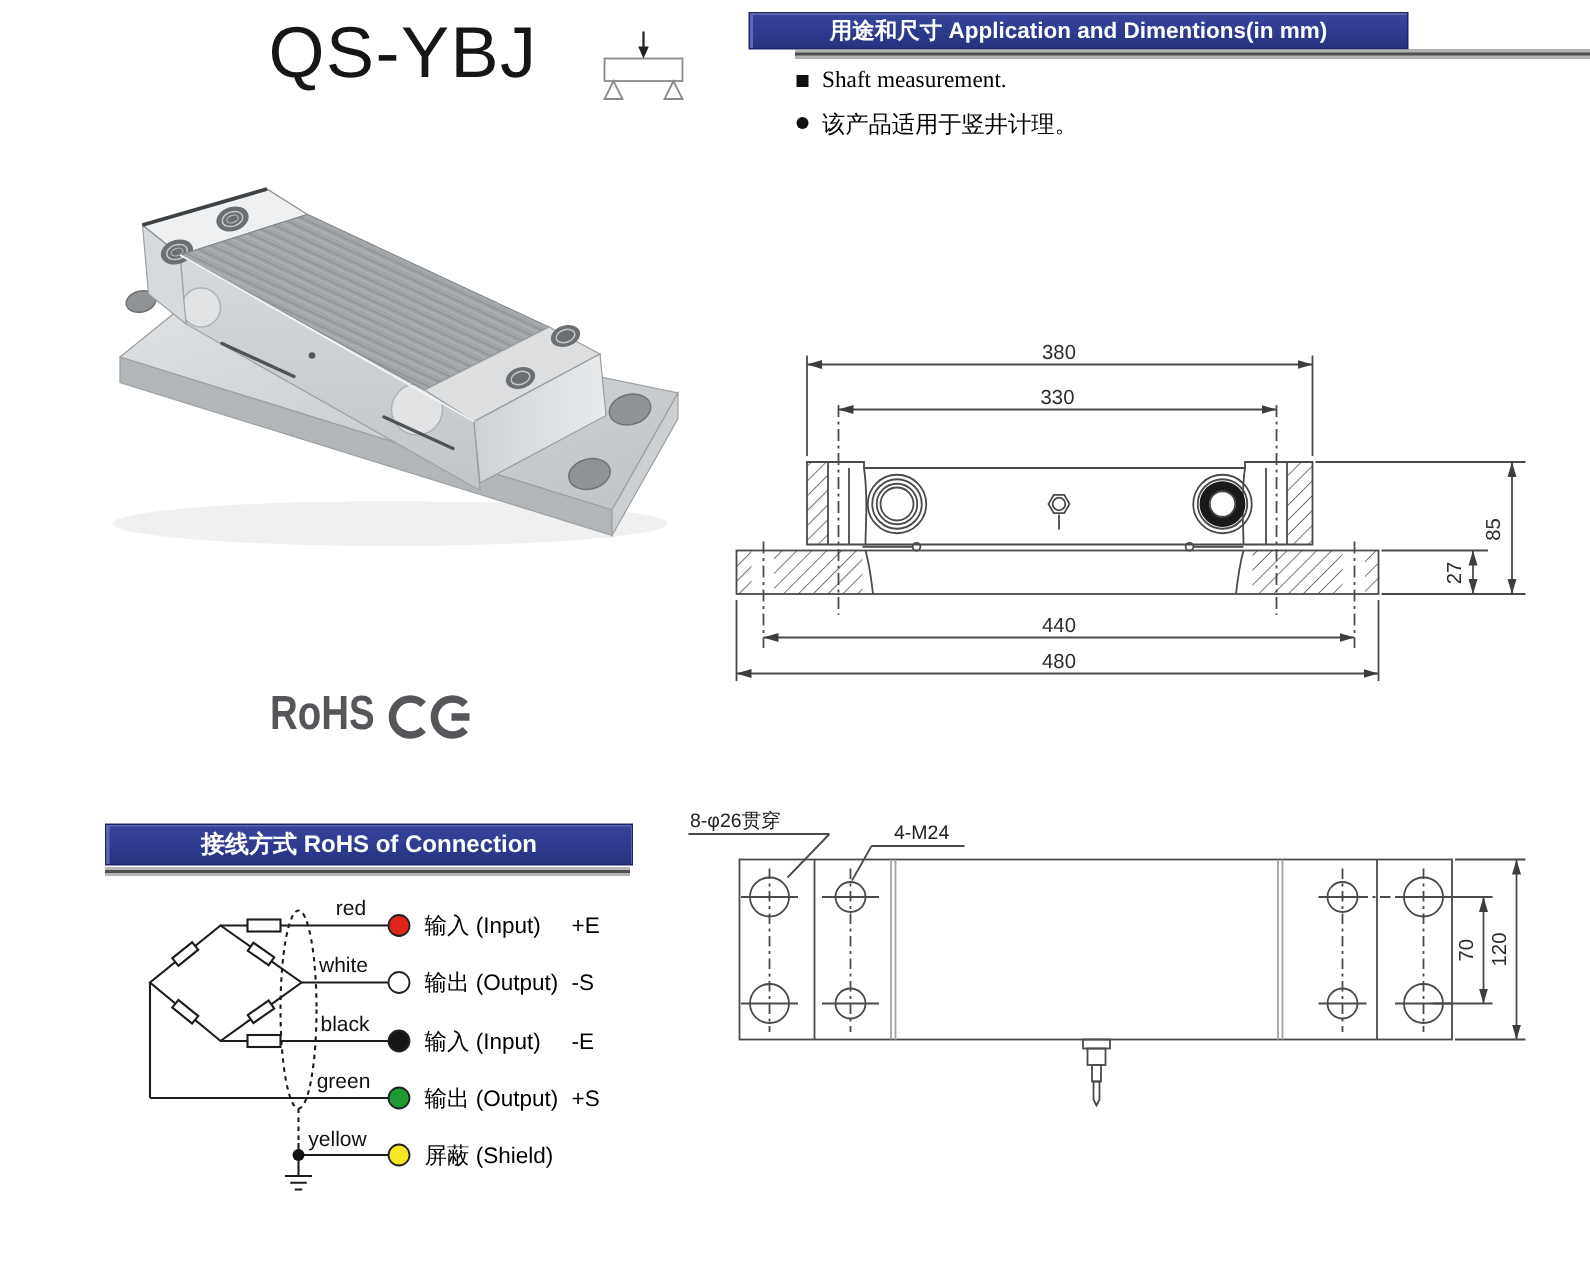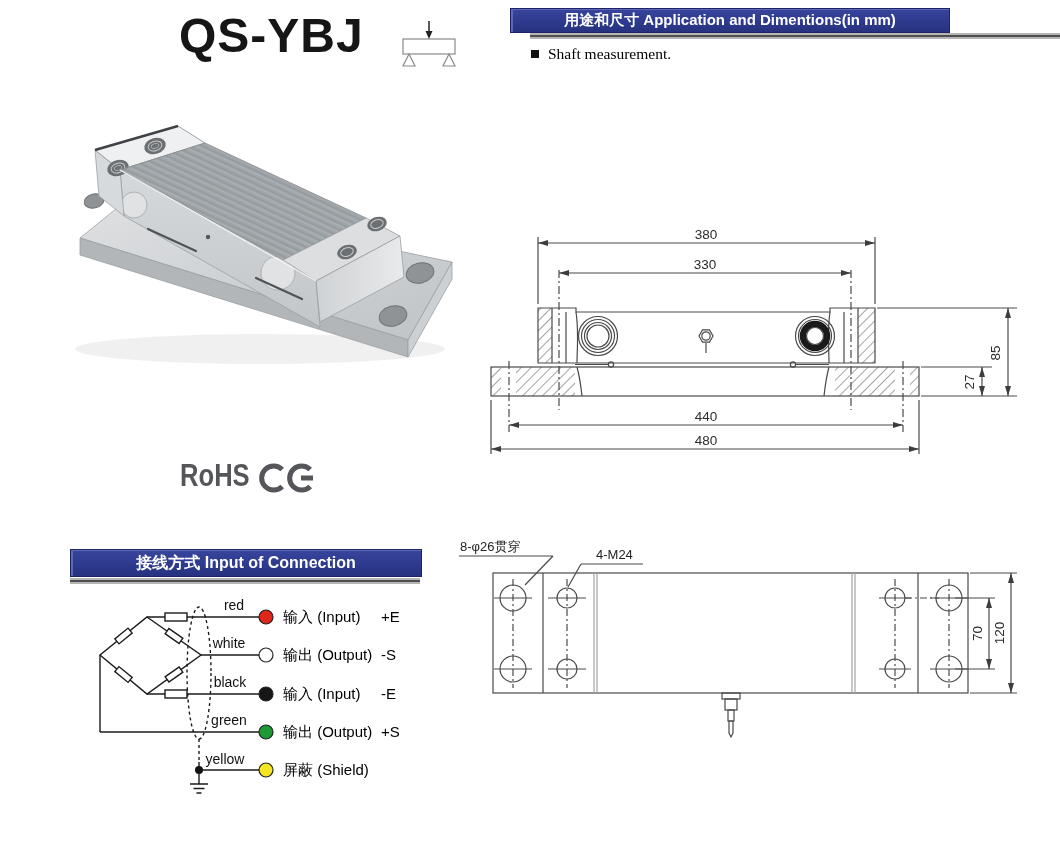--- a/index.html
+++ b/index.html
@@ -1,25 +1,25 @@
 <!DOCTYPE html>
 <html><head>
 <meta charset="utf-8">
 <style>
   html,body{margin:0;padding:0;background:#fff;}
   .page{position:relative;width:1060px;height:845px;background:#ffffff;
         font-family:"Liberation Sans",sans-serif;overflow:hidden;color:#111;}
   .abs{position:absolute;}
   
-  .model-title{left:179px;top:8px;font-size:48px;font-weight:700;letter-spacing:1px;color:#161616;}
+  .model-title{left:179px;top:8px;font-size:48px;font-weight:400;letter-spacing:1px;color:#161616;}
   
   .bar{background:linear-gradient(180deg,#39459c 0%,#2d3a8e 55%,#27327e 100%);
        border:1px solid #1e2566;box-shadow:inset 2px 1px 0 #5d67b5;
        color:#fff;font-weight:bold;display:flex;align-items:center;justify-content:center;}
-  .bar1{left:510px;top:8px;width:438px;height:23px;font-size:15px;}
+  .bar1{left:499px;top:8px;width:438px;height:23px;font-size:15px;}
   .bar2{left:70px;top:549px;width:350px;height:26px;font-size:16px;}
   .bar-shadow{height:2px;background:#4f4f4f;border-top:2px solid #b5b5b5;border-bottom:2px solid #b5b5b5;}
   .sh1{left:530px;top:33px;width:530px;}
   .sh2{left:70px;top:578px;width:350px;}
   
   .bullet-row{display:flex;align-items:flex-start;font-size:15.5px;color:#000;}
   .b1{left:530px;top:45px;font-family:Liberation Serif, serif;}
   .b2{left:530px;top:73px;}
   .marker-square{width:8px;height:8px;background:#111;margin:5px 9px 0 1px;flex:none;}
   .marker-round{width:8px;height:8px;background:#111;border-radius:50%;margin:5px 9px 0 1px;flex:none;}
@@ -49,20 +49,24 @@
     <line x1="31" y1="3" x2="31" y2="14" stroke="#222" stroke-width="1.5"></line>
     <polygon points="27.5,13 34.5,13 31,21" fill="#222"></polygon>
   </svg>
 
   <div class="abs bar bar1">用途和尺寸 Application and Dimentions(in mm)</div>
   <div class="abs bar-shadow sh1"></div>
 
   <div class="abs bullet-row b1">
     <span class="marker-square"></span>
     <span>Shaft measurement.</span>
+  </div>
+  <div class="abs bullet-row b2">
+    <span class="marker-round"></span>
+    <span>该产品适用于竖井计理。</span>
   </div>
 
   <svg class="abs" style="left:60px;top:105px;" width="395" height="265" viewBox="0 0 395 265">
     <defs>
       <linearGradient id="plateTop" x1="0" y1="0" x2="1" y2="1">
         <stop offset="0" stop-color="#dfe1e3"></stop>
           <stop offset="1" stop-color="#bfc3c6"></stop>
       </linearGradient>
       <linearGradient id="sideG" x1="0" y1="0" x2="0" y2="1">
         <stop offset="0" stop-color="#d6d9db"></stop>
@@ -204,21 +208,21 @@
 
   <div class="abs rohs">RoHS</div>
   <svg class="abs" style="left:258px;top:462px;" width="58" height="32" viewBox="0 0 58 32">
     <g stroke="#54565a" stroke-width="5" fill="none">
       <path d="M24.2,7.6 A12,12 0 1 0 24.2,24.4"></path>
       <path d="M52.2,7.6 A12,12 0 1 0 52.2,24.4"></path>
       <path d="M43,16 H55"></path>
     </g>
   </svg>
 
-  <div class="abs bar bar2">接线方式 Input of Connection</div>
+  <div class="abs bar bar2">接线方式 RoHS of Connection</div>
   <div class="abs bar-shadow sh2"></div>
 
   <svg class="abs" style="left:85px;top:588px;" width="360" height="230" viewBox="0 0 360 230">
     <g stroke="#1c1c1c" stroke-width="1.4" fill="none">
 
       <path d="M62,29 L116,67 L62,106 L15,67 Z"></path>
 
       <path d="M62,29 H174 M116,67 H174 M62,106 H174 M15,67 V144 M15,144 H174"></path>
 
       <rect x="80" y="25" width="22" height="8" fill="#fff"></rect>

